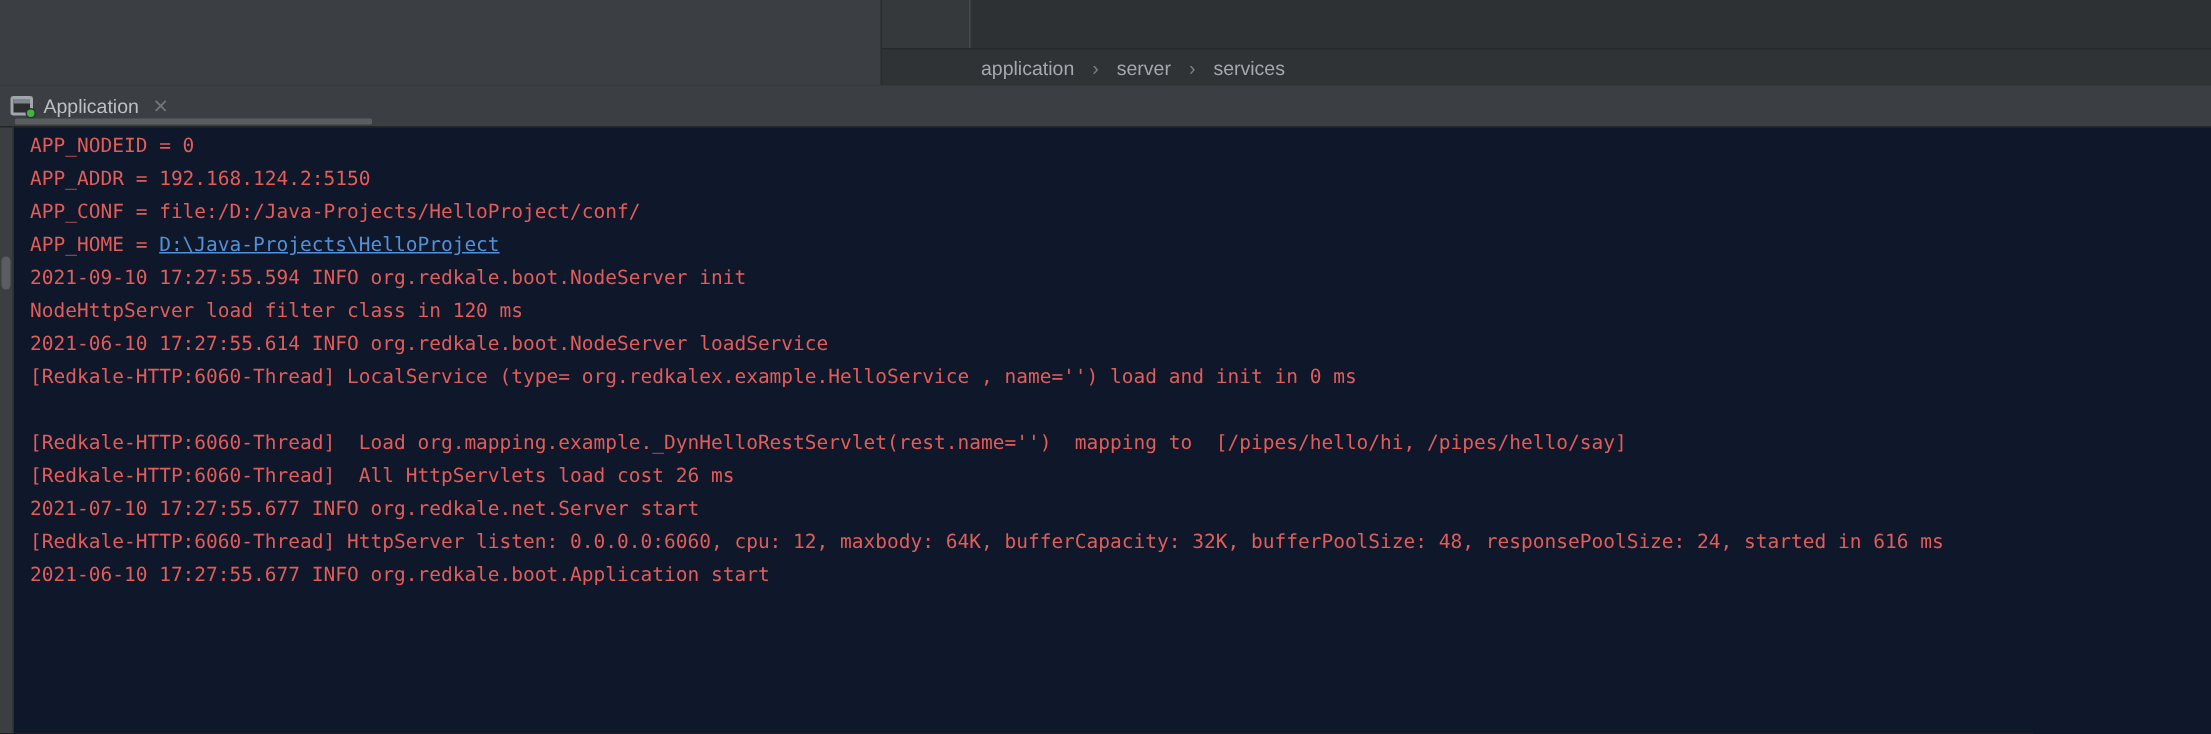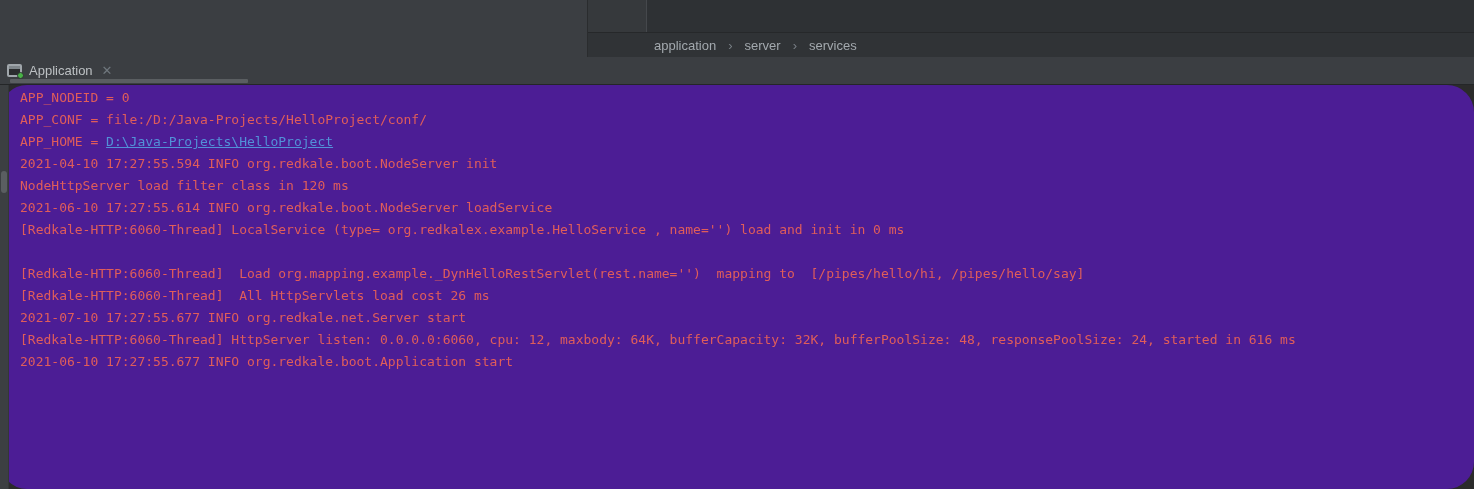--- a/index.html
+++ b/index.html
@@ -52,22 +52,21 @@
   .tab-close {
     font-size:13px; color:#6f777d; cursor:pointer; line-height:1; padding:1px 2px;
   }
   .tab-underline {
     position:absolute; left:10px; bottom:1px; width:238px; height:4px;
     background:#5a5e61; border-radius:1px;
   }
   
   .console {
     position:absolute; left:0; top:85px; width:1474px; height:404px;
-    background:#4c1d95;
-    border-radius:27px;
+    background:#0f172a;
   }
   .console-gutter {
     position:absolute; left:0; top:0; width:9px; height:404px;
     background:#3c3f42; border-right:1px solid #333639;
   }
   .gutter-thumb {
     position:absolute; left:1px; top:86px; width:6px; height:22px;
     background:#5a5e61; border-radius:3px; cursor:pointer;
   }
   .log {
@@ -109,23 +108,24 @@
     </div>
     <div class="tab-underline"></div>
   </div>
 
   <div class="console">
     <div class="console-gutter">
       <div class="gutter-thumb"></div>
     </div>
     <div class="log">
         <div class="console-line">APP_NODEID = 0</div>
+        <div class="console-line">APP_ADDR = 192.168.124.2:5150</div>
         <div class="console-line">APP_CONF = file:/D:/Java-Projects/HelloProject/conf/</div>
         <div class="console-line"><span>APP_HOME = </span><a class="console-link">D:\Java-Projects\HelloProject</a></div>
-        <div class="console-line">2021-04-10 17:27:55.594 INFO org.redkale.boot.NodeServer init</div>
+        <div class="console-line">2021-09-10 17:27:55.594 INFO org.redkale.boot.NodeServer init</div>
         <div class="console-line">NodeHttpServer load filter class in 120 ms</div>
         <div class="console-line">2021-06-10 17:27:55.614 INFO org.redkale.boot.NodeServer loadService</div>
         <div class="console-line">[Redkale-HTTP:6060-Thread] LocalService (type= org.redkalex.example.HelloService , name='') load and init in 0 ms</div>
         <div class="console-line"></div>
         <div class="console-line">[Redkale-HTTP:6060-Thread]  Load org.mapping.example._DynHelloRestServlet(rest.name='')  mapping to  [/pipes/hello/hi, /pipes/hello/say]</div>
         <div class="console-line">[Redkale-HTTP:6060-Thread]  All HttpServlets load cost 26 ms</div>
         <div class="console-line">2021-07-10 17:27:55.677 INFO org.redkale.net.Server start</div>
         <div class="console-line">[Redkale-HTTP:6060-Thread] HttpServer listen: 0.0.0.0:6060, cpu: 12, maxbody: 64K, bufferCapacity: 32K, bufferPoolSize: 48, responsePoolSize: 24, started in 616 ms</div>
         <div class="console-line">2021-06-10 17:27:55.677 INFO org.redkale.boot.Application start</div>
       </div>

